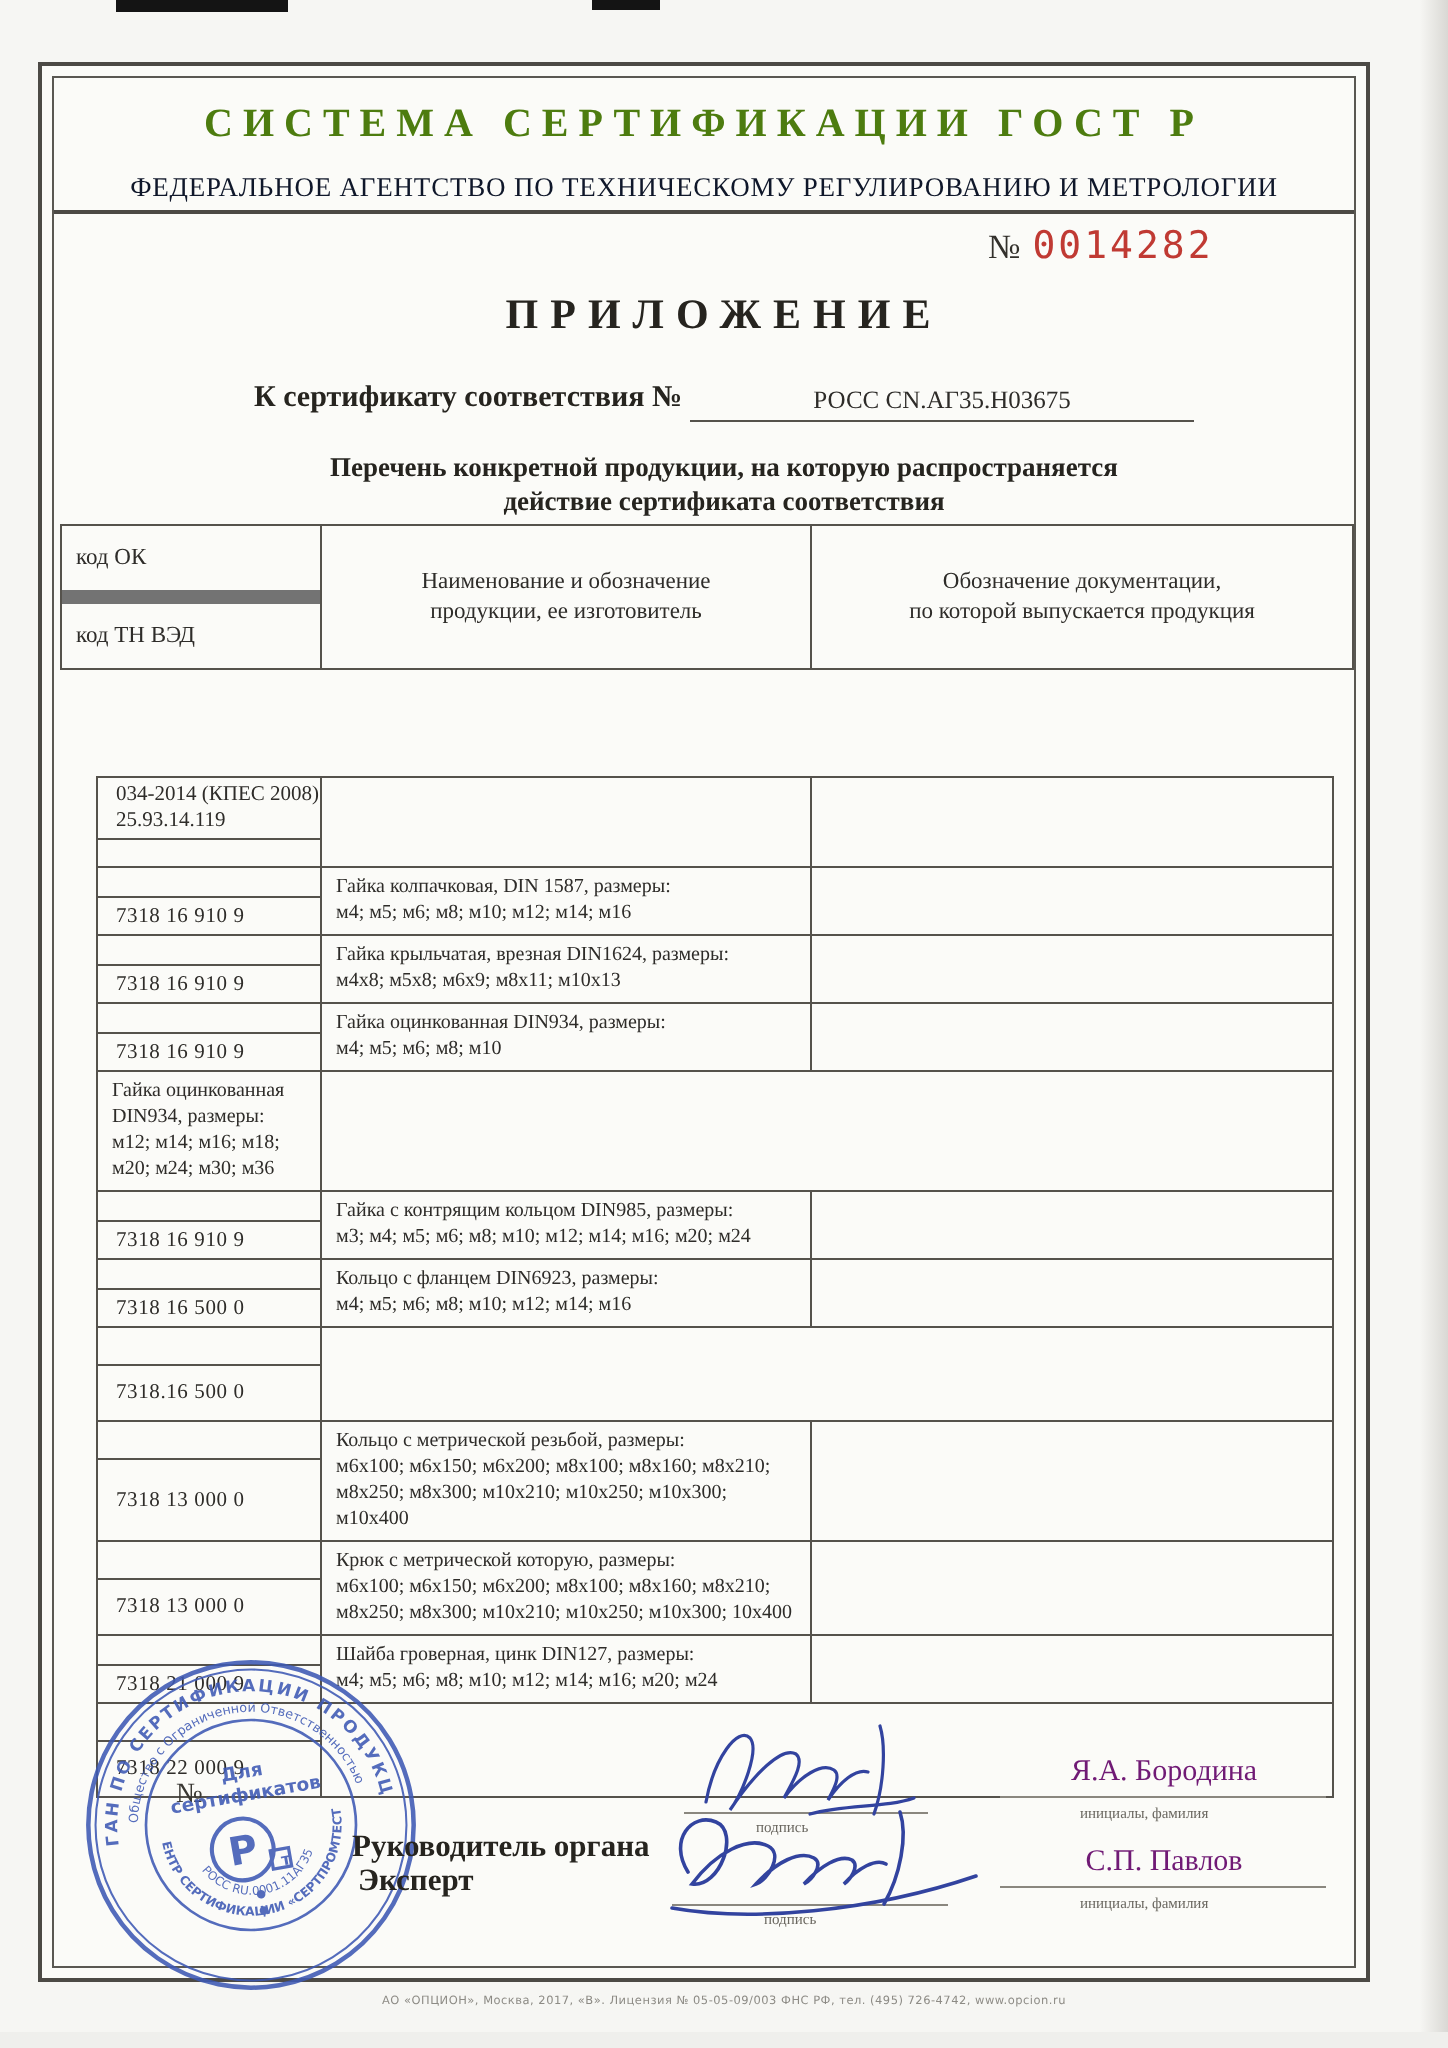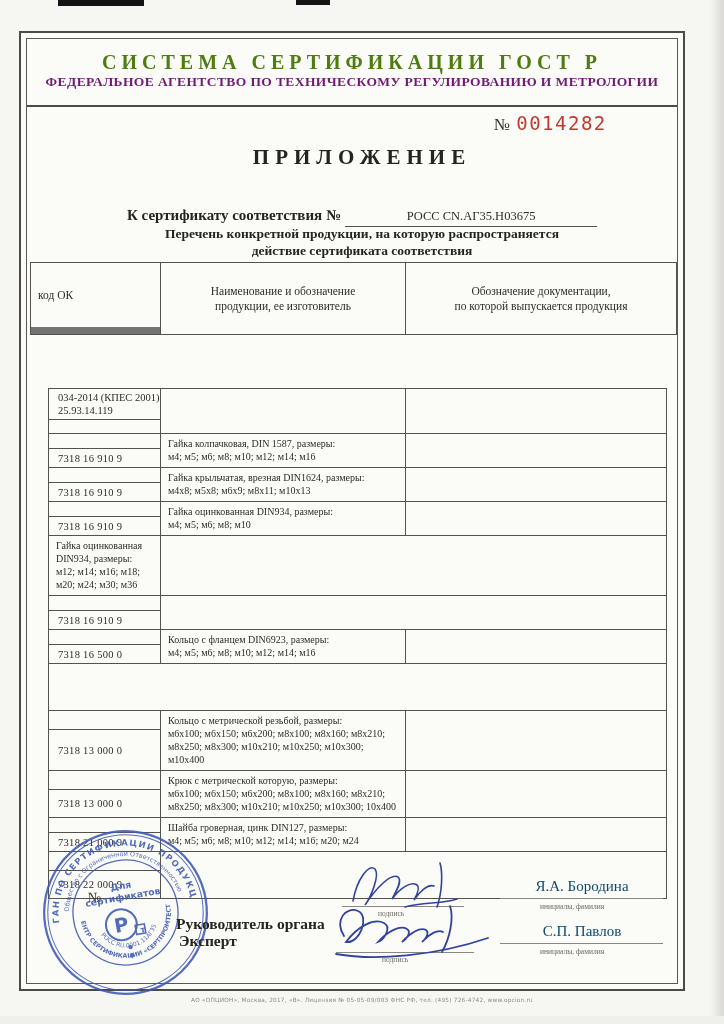--- a/index.html
+++ b/index.html
@@ -13,33 +13,33 @@
   .bottom-strip{position:absolute;left:0;bottom:0;width:724px;height:8px;background:#efefec;}
 
   
   .frame-outer{position:absolute;left:19px;top:31px;width:662px;height:956px;
       border:2px solid #4c4a45;background:#fbfbf8;}
   .frame-inner{position:absolute;left:5px;top:5px;right:5px;bottom:5px;
       border:1px solid #5a5852;}
   .header-band{position:absolute;left:0;top:0;right:0;height:66px;
       border-bottom:2px solid #4c4a45;text-align:center;}
   .sys-title{margin-top:12px;font-size:20px;font-weight:bold;letter-spacing:5px;color:#4d7c0f;}
-  .agency{margin-top:0;font-size:13.5px;font-weight:bold;letter-spacing:0.4px;color:#701a75;}
+  .agency{margin-top:12px;font-size:13.5px;font-weight:normal;letter-spacing:0.4px;color:#0f172a;}
 
   
   .blank-no{position:absolute;left:494px;top:112px;display:flex;align-items:baseline;}
   .blank-no .nsign{font-size:17px;color:#33312c;}
   .blank-no .digits{font-family:"DejaVu Sans Mono",monospace;font-size:19px;
       letter-spacing:1.5px;margin-left:6px;}
 
   .doc-title{position:absolute;left:0;top:145px;width:724px;text-align:center;
       font-size:21px;font-weight:bold;letter-spacing:6px;color:#26241f;}
 
   .cert-line{position:absolute;left:0;top:190px;width:724px;display:flex;
-      justify-content:center;align-items:flex-end;margin-top:16px;}
+      justify-content:center;align-items:flex-end;}
   .cert-label{font-size:15px;font-weight:bold;color:#26241f;}
   .cert-value{width:252px;margin-left:4px;border-bottom:1px solid #55524c;
       text-align:center;font-size:12.5px;padding-bottom:2px;transform:translateY(3px);}
 
   .subtitle{position:absolute;left:0;top:225px;width:724px;text-align:center;
       font-size:13.5px;font-weight:bold;line-height:17px;color:#26241f;white-space:pre-line;}
 
   
   .htable{position:absolute;left:30px;top:262px;width:645px;height:71px;
       border:1px solid #55524c;display:grid;grid-template-columns:130px 245px 1fr;}
@@ -63,21 +63,21 @@
   .c2{font-size:10px;line-height:13px;padding:3px 6px 4px 7px;white-space:pre-line;}
   .okp .okp-text{padding:2px 0 2px 9px;line-height:13px;font-size:10.5px;
       border-bottom:1px solid #55524c;white-space:pre-line;}
   .okp .okp-spacer{height:13px;}
   .min2{min-height:33px;} .min3{min-height:46px;}
 
   
   .sig-label{position:absolute;font-weight:bold;color:#26241f;}
   .sig-line{position:absolute;border-bottom:1px solid #8a877f;}
   .sig-caption{position:absolute;font-size:7.5px;color:#6b6861;}
-  .name{position:absolute;font-size:15px;color:#0c4a6e;text-align:center;}
+  .name{position:absolute;font-size:15px;color:#701a75;text-align:center;}
   .stamp-wrap{position:absolute;left:38px;top:825px;width:175px;height:175px;
       transform:rotate(-10deg);opacity:0.88;}
   .num-mark{position:absolute;left:88px;top:890px;font-size:14px;color:#3a3833;}
   .sig-svg{position:absolute;}
 
   .footer{position:absolute;left:0;top:997px;width:724px;text-align:center;
       font-family:"DejaVu Sans",sans-serif;font-size:7px;color:#8d8b85;
       transform:scale(0.82);transform-origin:center top;letter-spacing:0.3px;}
 </style>
 </head>
@@ -108,32 +108,33 @@
   <span class="cert-label">К сертификату соответствия №</span>
   <span class="cert-value">РОСС CN.АГ35.Н03675</span>
 </div>
 
 <div class="subtitle">Перечень конкретной продукции,  на которую распространяется
 действие сертификата соответствия</div>
 
 <div class="htable">
   <div class="hc hcol1">
     <div>код ОК</div>
+    <div>код ТН ВЭД</div>
   </div>
   <div class="hc hcentered">Наименование и обозначение
 продукции, ее изготовитель</div>
   <div class="hc hcentered">Обозначение документации,
 по которой выпускается продукция</div>
 </div>
 
 <div class="btable">
 
   <div class="trow okp" style="min-height:32px;">
     <div class="c1">
-      <div class="okp-text">034-2014 (КПЕС 2001)
+      <div class="okp-text">034-2014 (КПЕС 2008)
 25.93.14.119</div>
       <div class="okp-spacer"></div>
     </div>
     <div class="c2"></div>
     <div class="c3"></div>
   </div>
 
   <div class="trow min2">
     <div class="c1">
         <div class="code-spacer"></div>
@@ -168,34 +169,40 @@
     <div class="c2">Гайка оцинкованная DIN934, размеры:
 м12; м14; м16; м18; м20; м24; м30; м36</div>
     <div class="c3"></div>
   </div>
 
   <div class="trow min2">
     <div class="c1">
         <div class="code-spacer"></div>
         <div class="code-text">7318 16 910 9</div>
       </div>
+    <div class="c2">Гайка с контрящим кольцом DIN985, размеры:
+м3; м4; м5; м6; м8; м10; м12; м14; м16; м20; м24</div>
     <div class="c3"></div>
   </div>
 
   <div class="trow min2">
     <div class="c1">
         <div class="code-spacer"></div>
         <div class="code-text">7318 16 500 0</div>
       </div>
     <div class="c2">Кольцо с фланцем DIN6923, размеры:
 м4; м5; м6; м8; м10; м12; м14; м16</div>
     <div class="c3"></div>
   </div>
 
   <div class="trow min3">
+    <div class="c1">
+        <div class="code-spacer" style="height:18px;"></div>
+        <div class="code-text">7318.16 500 0</div>
+      </div>
     <div class="c3"></div>
   </div>
 
   <div class="trow min3">
     <div class="c1">
         <div class="code-spacer" style="height:18px;"></div>
         <div class="code-text">7318 13 000 0</div>
       </div>
     <div class="c2">Кольцо с метрической резьбой, размеры:
 м6х100; м6х150; м6х200; м8х100; м8х160; м8х210;

